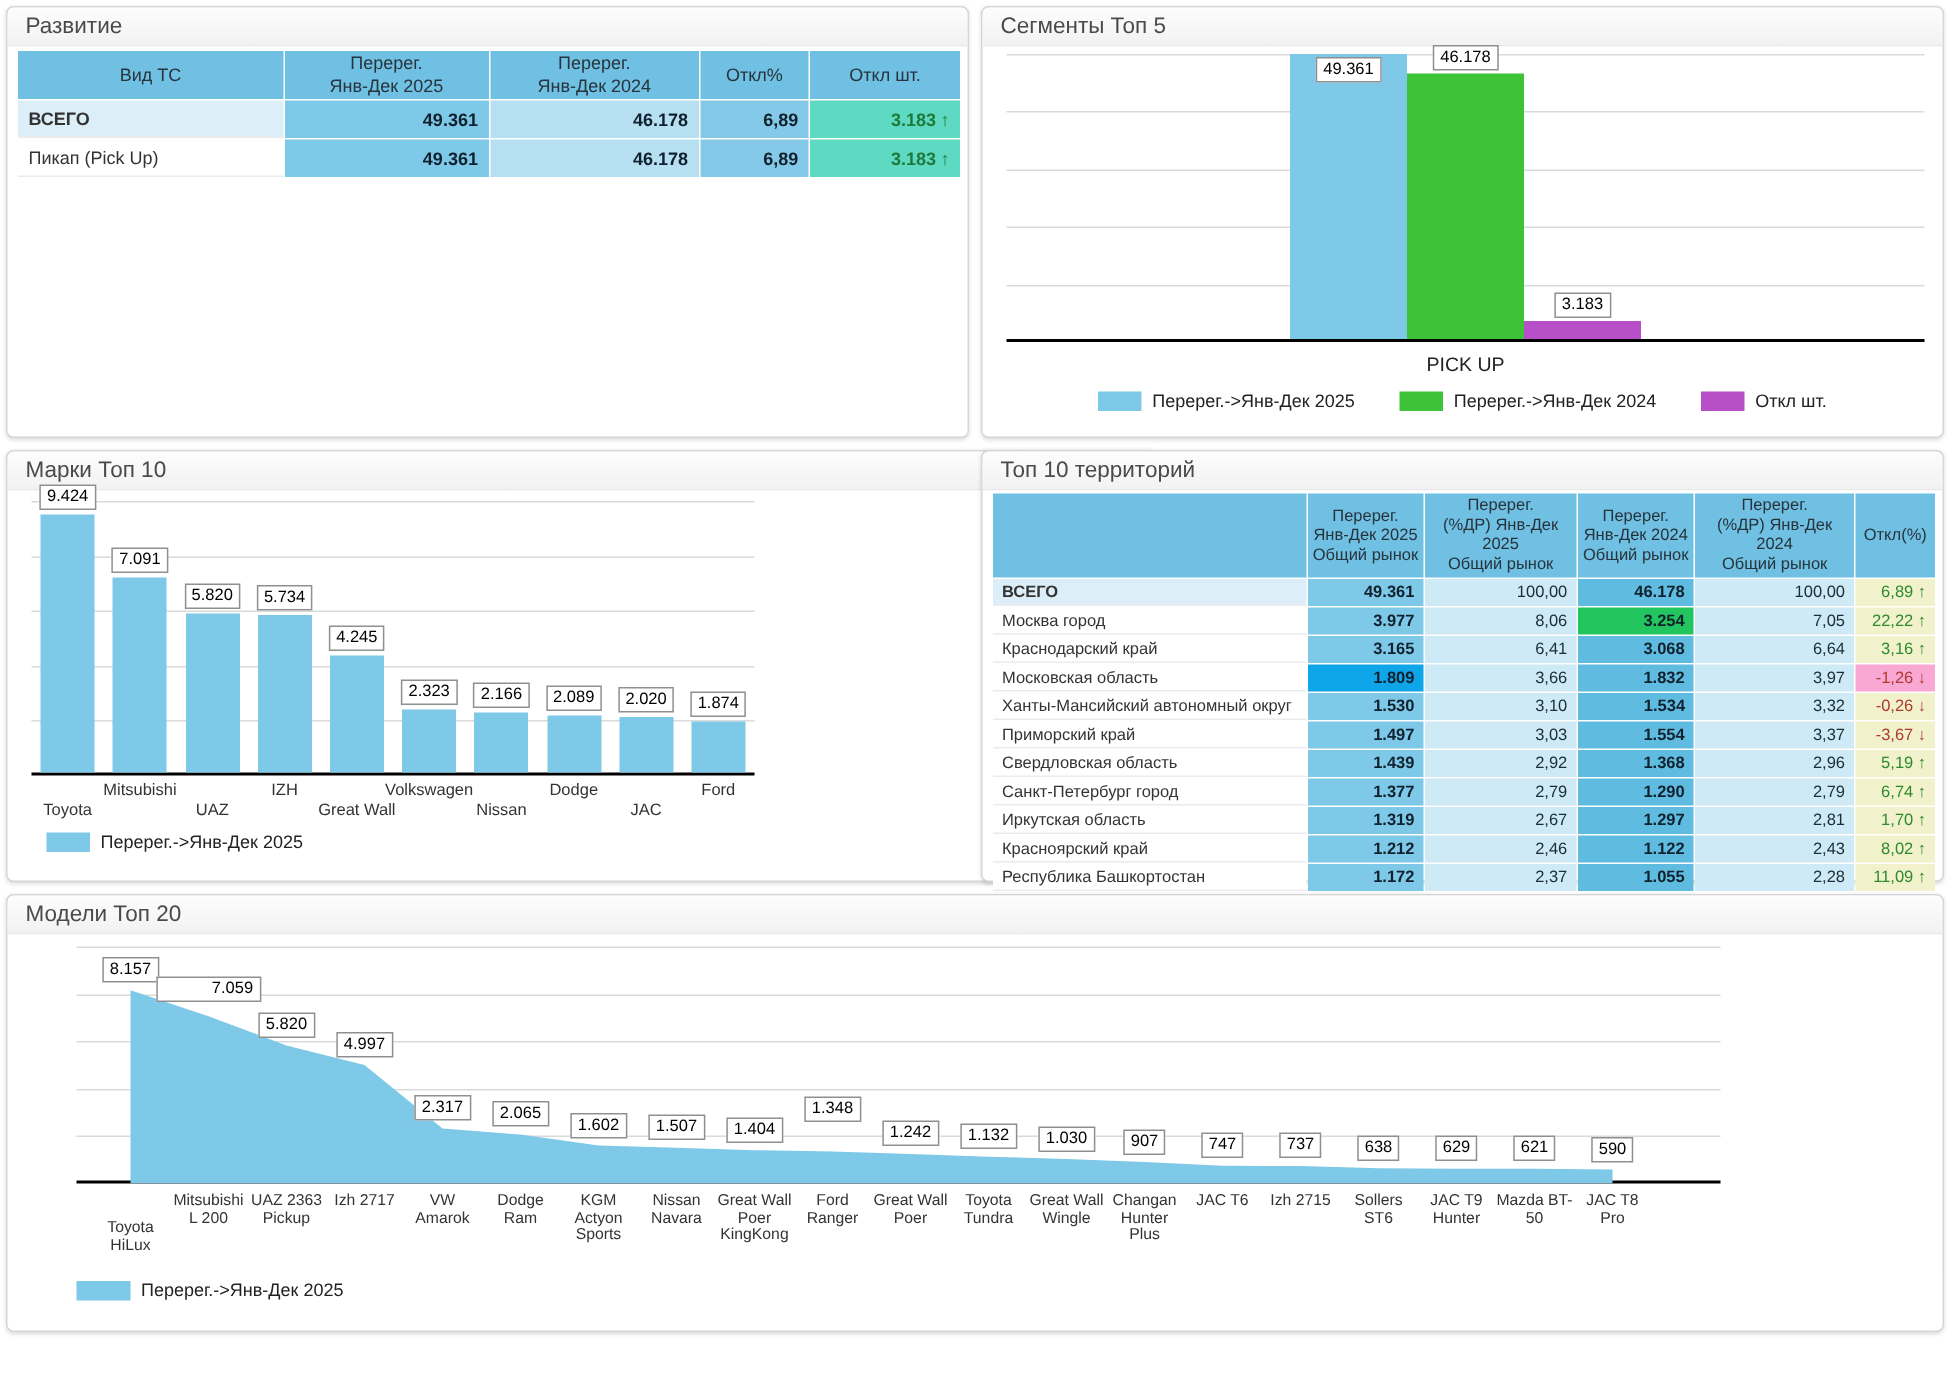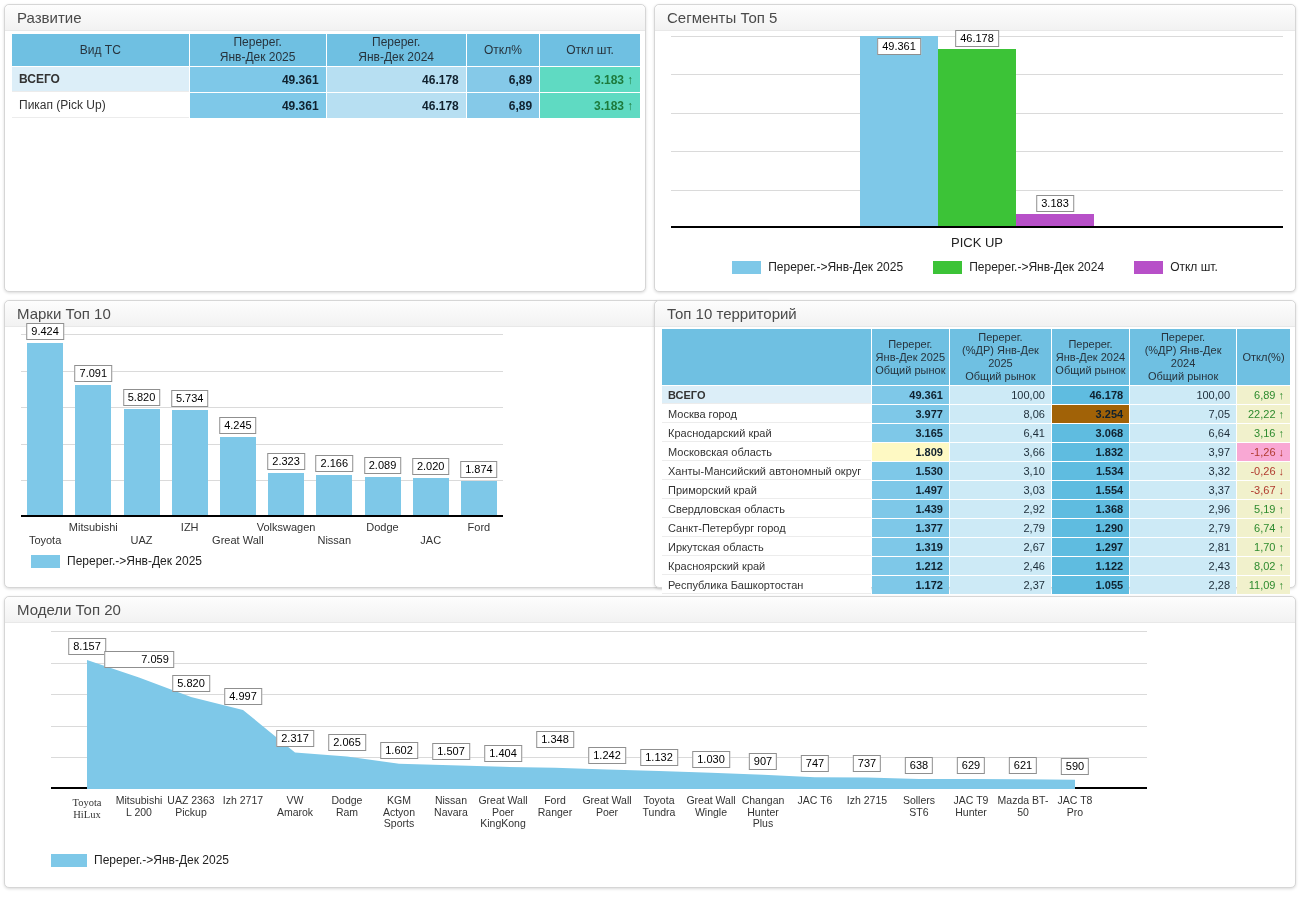--- a/index.html
+++ b/index.html
@@ -210,35 +210,35 @@
               <td class="num" style="background: rgb(126, 200, 232);">49.361</td>
               <td class="plain" style="background: rgb(205, 234, 246);">100,00</td>
               <td class="num" style="background: rgb(95, 188, 224);">46.178</td>
               <td class="plain" style="background: rgb(205, 234, 246);">100,00</td>
               <td class="plain" style="background: rgb(241, 241, 204);"><span class="otkl-txt">6,89</span><span class="arrow">↑</span></td>
             </tr>
             <tr class="up">
               <td class="lbl">Москва город</td>
               <td class="num" style="background: rgb(126, 200, 232);">3.977</td>
               <td class="plain" style="background: rgb(205, 234, 246);">8,06</td>
-              <td class="num" style="background: #a16207; margin-top: 32px;">3.254</td>
+              <td class="num" style="background: #22c55e; margin-top: 32px;">3.254</td>
               <td class="plain" style="background: rgb(205, 234, 246);">7,05</td>
               <td class="plain" style="background: rgb(241, 241, 204);"><span class="otkl-txt">22,22</span><span class="arrow">↑</span></td>
             </tr>
             <tr class="up">
               <td class="lbl">Краснодарский край</td>
               <td class="num" style="background: rgb(126, 200, 232);">3.165</td>
               <td class="plain" style="background: rgb(205, 234, 246);">6,41</td>
               <td class="num" style="background: rgb(95, 188, 224);">3.068</td>
               <td class="plain" style="background: rgb(205, 234, 246);">6,64</td>
               <td class="plain" style="background: rgb(241, 241, 204);"><span class="otkl-txt">3,16</span><span class="arrow">↑</span></td>
             </tr>
             <tr class="down">
               <td class="lbl">Московская область</td>
-              <td class="num" style="background: #fef9c3;">1.809</td>
+              <td class="num" style="background: #0ea5e9;">1.809</td>
               <td class="plain" style="background: rgb(205, 234, 246);">3,66</td>
               <td class="num" style="background: rgb(95, 188, 224);">1.832</td>
               <td class="plain" style="background: rgb(205, 234, 246);">3,97</td>
               <td class="plain" style="background: #f9a8d4;"><span class="otkl-txt">-1,26</span><span class="arrow">↓</span></td>
             </tr>
             <tr class="down">
               <td class="lbl">Ханты-Мансийский автономный округ</td>
               <td class="num" style="background: rgb(126, 200, 232);">1.530</td>
               <td class="plain" style="background: rgb(205, 234, 246);">3,10</td>
               <td class="num" style="background: rgb(95, 188, 224); padding-left: 44px;">1.534</td>
@@ -304,21 +304,21 @@
         <div class="gridline" style="left: 46px; width: 1096px; right: auto; top: 34px;"></div>
         <div class="gridline" style="left: 46px; width: 1096px; right: auto; top: 65.6px;"></div>
         <div class="gridline" style="left: 46px; width: 1096px; right: auto; top: 97.2px;"></div>
         <div class="gridline" style="left: 46px; width: 1096px; right: auto; top: 128.8px;"></div>
         <div class="gridline" style="left: 46px; width: 1096px; right: auto; top: 160.4px;"></div>
         <div style="position: absolute; left: 46px; width: 1096px; top: 190px; height: 2px; background: rgb(0, 0, 0);"></div>
         <svg class="areachart" width="1096" height="158" viewBox="0 0 1096 158" style="left: 46px; top: 34px;">
           <polygon points="36,29.1 88,46.5 140,66.0 192,79.0 244,121.4 296,125.4 348,132.7 400,134.2 452,135.8 504,136.7 556,138.4 608,140.1 660,141.7 712,143.7 764,146.2 816,146.4 868,147.9 920,148.1 972,148.2 1024,148.7 1024,158 36,158" fill="#7ec8e8"></polygon>
         </svg>
         <div class="dlabel" style="left: 82px; top: 41.1194px;">8.157</div>
-        <div class="mxlab" style="left: 82px; top: 200px; font-family: Liberation Serif, serif;">Toyota HiLux</div>
+        <div class="mxlab" style="left: 82px; top: 216px;">Toyota HiLux</div>
         <div class="dlabel" style="left: 134px; top: 54px; padding-left: 36px;">7.059</div>
         <div class="mxlab" style="left: 134px; top: 198px;">Mitsubishi L 200</div>
         <div class="dlabel" style="left: 186px; top: 78.044px;">5.820</div>
         <div class="mxlab" style="left: 186px; top: 198px;">UAZ 2363 Pickup</div>
         <div class="dlabel" style="left: 238px; top: 91.0474px;">4.997</div>
         <div class="mxlab" style="left: 238px; top: 198px;">Izh 2717</div>
         <div class="dlabel" style="left: 290px; top: 133.391px;">2.317</div>
         <div class="mxlab" style="left: 290px; top: 198px;">VW Amarok</div>
         <div class="dlabel" style="left: 342px; top: 137.373px;">2.065</div>
         <div class="mxlab" style="left: 342px; top: 198px;">Dodge Ram</div>

